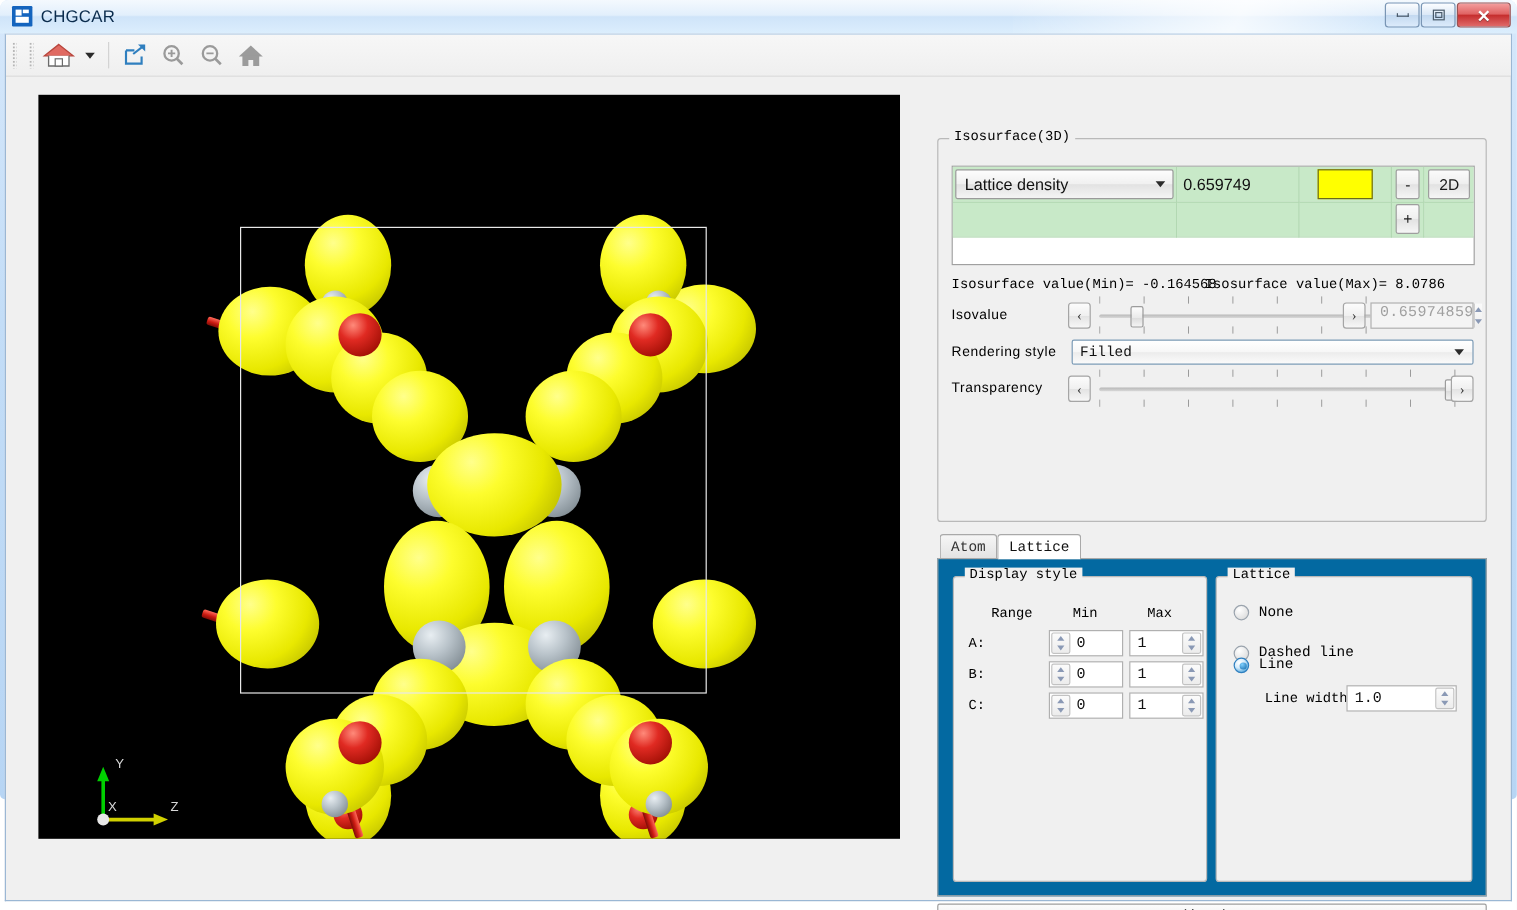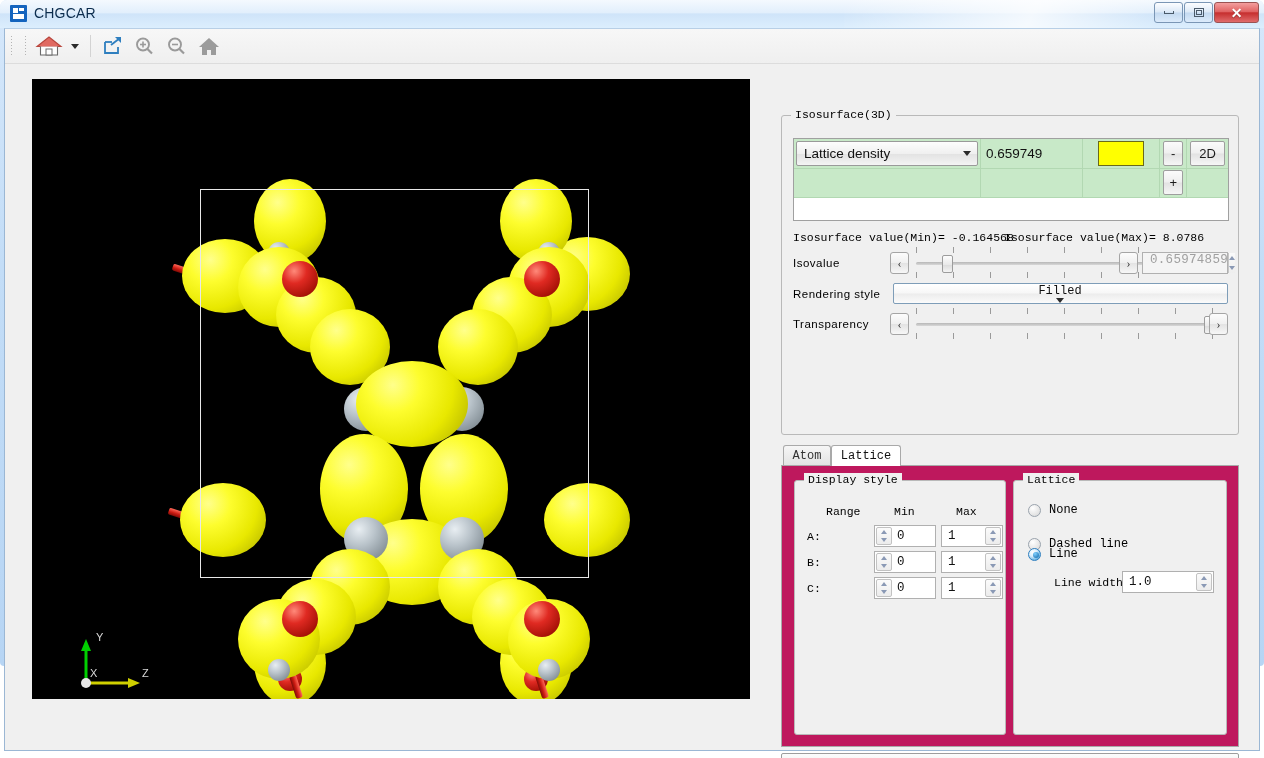--- a/index.html
+++ b/index.html
@@ -269,21 +269,21 @@
     cursor: default;
   }
   .tab.inactive {
     background: linear-gradient(to bottom, #f6f6f6, #e3e3e3);
     color: #333;
   }
   .tab.active { background: #ffffff; height: 21px; z-index: 3; }
 
   #tabpane {
     position: absolute; left: 4px; top: 388px; width: 458px; height: 282px;
-    border: 1px solid #a9a9a9; background: #be185d;
+    border: 1px solid #a9a9a9; background: #0369a1;
   }
 
   #gb-display { position: absolute; left: 12px; top: 14px; width: 212px; height: 255px; background:#f0f0f0; }
   #gb-lattice { position: absolute; left: 231px; top: 14px; width: 214px; height: 255px; background:#f0f0f0; }
 
   .hdr-lbl { position: absolute; font-family: "Liberation Mono", monospace; font-size: 11.5px; color: #000; }
 
   .num-field {
     position: absolute; width: 62px; height: 22px;
     border: 1px solid #b0b0b0; background: #ffffff;
@@ -540,21 +540,21 @@
             <div>
                 <span class="sp-up"></span>
               </div>
             <div>
                 <span class="sp-dn"></span>
               </div>
           </div>
         </div>
 
         <div class="row-label" style="left:11px;top:172px;">Rendering style</div>
-        <div class="combo-wide" style="left:111px;top:167px;width:335px;flex-direction:column;">
+        <div class="combo-wide" style="left:111px;top:167px;width:335px;">
           <span>Filled</span>
           <span class="tri-down"></span>
         </div>
 
         <div class="row-label" style="left:11px;top:202px;">Transparency</div>
         <div class="arrow-btn" style="left:108px;top:197px;">‹</div>
         <div class="slider" style="left:134px;top:197px;width:300px;">
           <div class="ticks-top"></div>
           <div class="track"></div>
           <div class="handle" style="left:288px;"></div>

